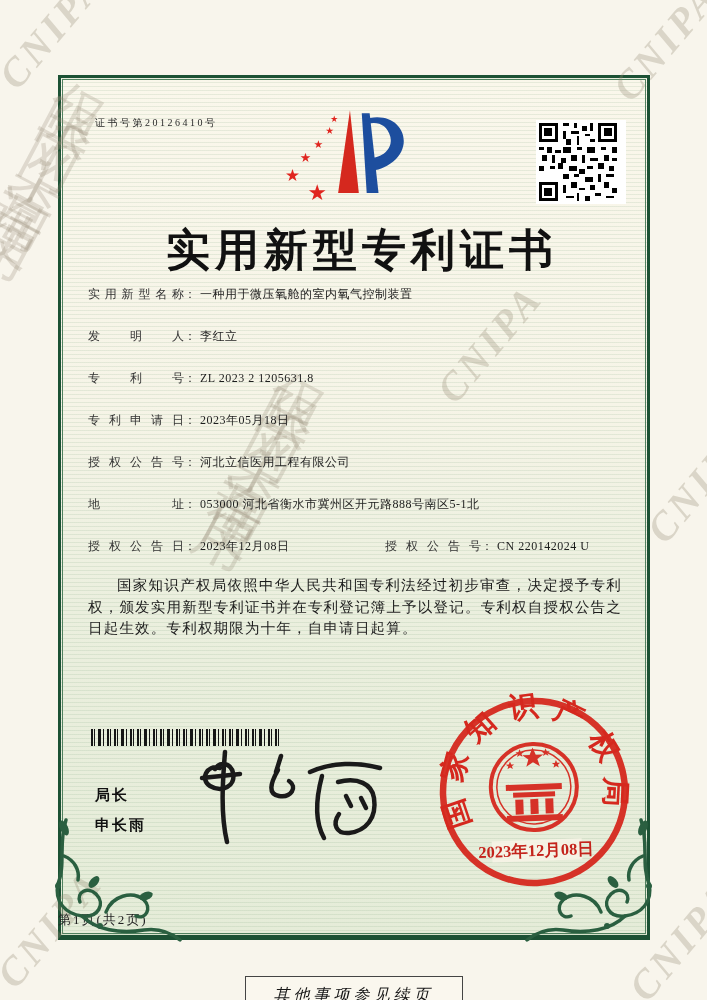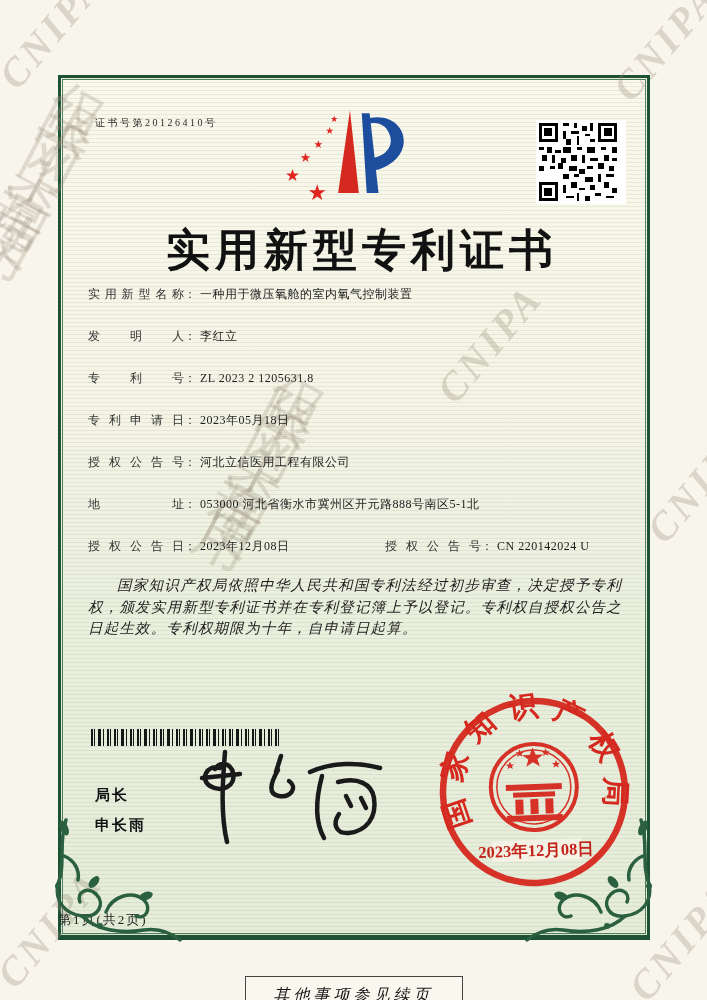--- a/index.html
+++ b/index.html
@@ -35,21 +35,21 @@
   .title{
     position:absolute;left:58px;top:221px;width:592px;text-align:center;
     font-size:44px;font-weight:bold;letter-spacing:5px;color:#111;padding-left:8px;
   }
   .fields{position:absolute;left:88px;top:284px;width:540px;display:flex;flex-direction:column;gap:22px;}
   .row{line-height:20px;font-size:12px;color:#242424;white-space:nowrap;position:relative;}
   .f-label{display:inline-block;width:96px;text-align:justify;text-align-last:justify;color:#333;vertical-align:bottom;}
   .f-sep{display:inline-block;width:16px;color:#333;}
   .f-value{color:#1d1d1d;letter-spacing:0.5px;}
   .grant2{position:absolute;left:282px;top:0;margin-left:15px;}
-  .paragraphs{position:absolute;left:88px;top:575px;width:534px;font-style:italic;
+  .paragraphs{position:absolute;left:88px;top:575px;width:534px;
     font-size:14.5px;line-height:21.5px;letter-spacing:1.2px;color:#1c1c1c;text-align:justify;}
   .paragraphs p{margin:0;text-indent:2em;}
   .barcode{position:absolute;left:91px;top:729px;width:188px;height:17px;
     background:repeating-linear-gradient(90deg,
       #151515 0 2px,transparent 2px 3px,
       #151515 3px 4px,transparent 4px 7px,
       #151515 7px 10px,transparent 10px 12px,
       #151515 12px 13px,transparent 13px 16px,
       #151515 16px 18px,transparent 18px 19px,
       #151515 19px 20px,transparent 20px 23px);}

